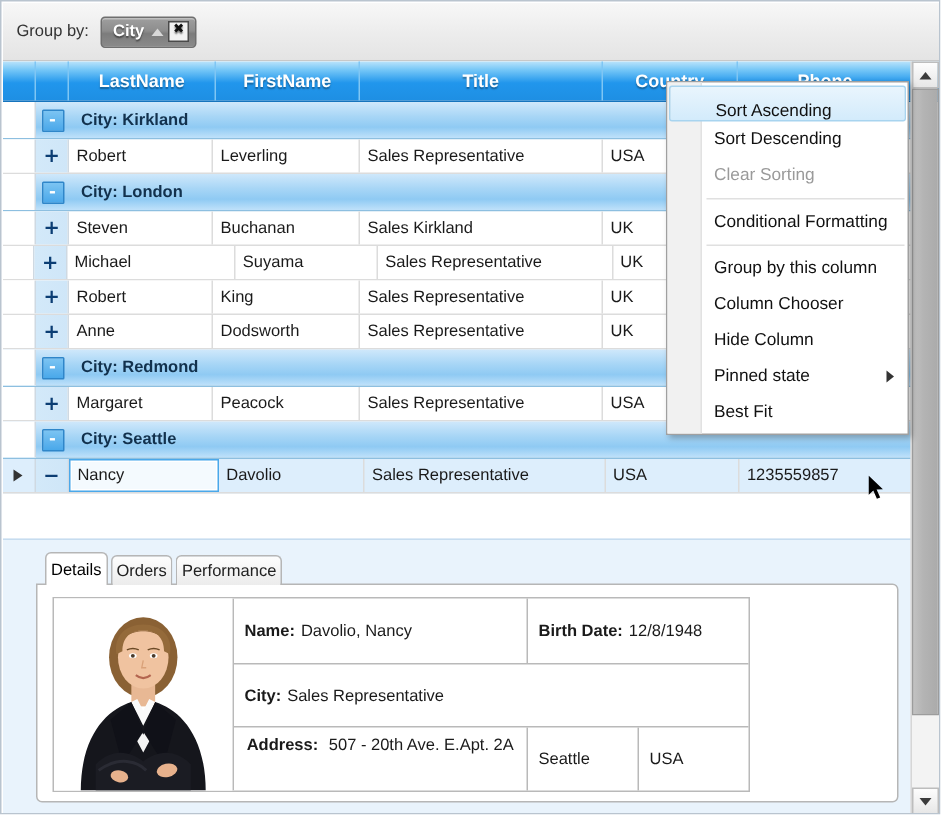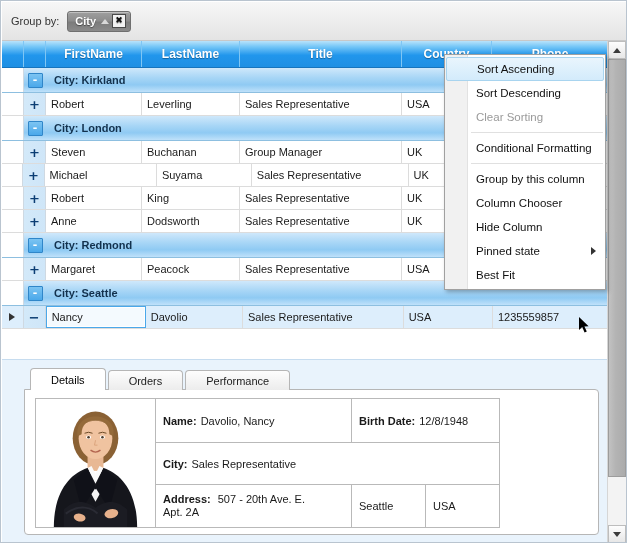--- a/index.html
+++ b/index.html
@@ -218,21 +218,21 @@
   .tabstrip {
     display: flex;
     align-items: flex-end;
     height: 22px;
     position: relative;
     z-index: 2;
     margin-left: 6px;
   }
   .tab {
     height: 20px;
-    padding: 0 20px;
+    padding: 0 3px;
     display: flex;
     align-items: center;
     font-size: 11px;
     color: #222;
     background: linear-gradient(to bottom, #fdfdfd, #ececec);
     border: 1px solid #b6b6b6;
     border-bottom: none;
     border-radius: 4px 4px 0 0;
     margin-right: 2px;
     cursor: pointer;
@@ -277,21 +277,21 @@
     padding: 6px 7px;
     font-size: 11px;
     color: #1a1a1a;
     box-sizing: border-box;
     border-right: 1px solid #b9b9b9;
     display: flex;
     align-items: center;
   }
   .dt-cell:last-child { border-right: none; }
   .dt-cell b { font-weight: bold; }
-  .dt-multiline { align-items: flex-start; flex-direction: column; justify-content: center; line-height: 13px; }
+  .dt-multiline { align-items: flex-start; flex-direction: row; justify-content: center; line-height: 13px; }
 
   
   .portrait { position: absolute; left: 0; top: 0; width: 100%; height: 100%; }
 
   
   #context-menu {
     position: absolute;
     left: 443px;
     top: 53px;
     width: 162px;
@@ -321,20 +321,21 @@
     cursor: pointer;
     z-index: 1;
     box-sizing: border-box;
   }
   .menu-item.highlight {
     background: linear-gradient(to bottom, #e9f5fd, #d3ebfb);
     border: 1px solid #a8d4ef;
     border-radius: 2px;
     margin: 0 1px;
     padding-left: 30px;
+    align-items: flex-end;
   }
   .menu-item.disabled { color: #9a9a9a; cursor: default; }
   .menu-sep {
     position: relative;
     height: 1px;
     background: #e0e0e0;
     margin: 3px 2px 3px 26px;
     z-index: 1;
   }
   .submenu-arrow {
@@ -407,25 +408,25 @@
       <span id="chip-sort-arrow"></span>
       <span id="chip-close">✖</span>
     </span>
   </div>
 
   <div id="grid">
 
     <div class="grid-header">
       <div class="hcell plain" style="width:22px"></div>
       <div class="hcell plain" style="width:22px"></div>
+      <div class="hcell" style="width:98px">
+        <span>LastName</span>
+      </div>
       <div class="hcell" style="width:96px">
         <span>FirstName</span>
-      </div>
-      <div class="hcell" style="width:98px">
-        <span>LastName</span>
       </div>
       <div class="hcell" style="width:162px">
         <span>Title</span>
       </div>
       <div class="hcell" style="width:90px">
         <span>Country</span>
       </div>
       <div class="hcell" style="width:117px">
         <span>Phone</span>
       </div>
@@ -455,21 +456,21 @@
         <div class="group-toggle-wrap">
           <span class="toggle-box">-</span>
         </div>
         <div class="group-text">City: London</div>
       </div>
       <div class="data-row">
         <div class="row-indicator"></div>
         <div class="row-expand">+</div>
         <div class="cell" style="width:96px">Steven</div>
         <div class="cell" style="width:98px">Buchanan</div>
-        <div class="cell" style="width:162px">Group Manager</div>
+        <div class="cell" style="width:162px">Sales Kirkland</div>
         <div class="cell" style="width:90px">UK</div>
         <div class="cell" style="width:117px"></div>
       </div>
       <div class="data-row">
         <div class="row-indicator"></div>
         <div class="row-expand">+</div>
         <div class="cell" style="width:116px">Michael</div>
         <div class="cell" style="width:98px">Suyama</div>
         <div class="cell" style="width:162px">Sales Representative</div>
         <div class="cell" style="width:90px">UK</div>

